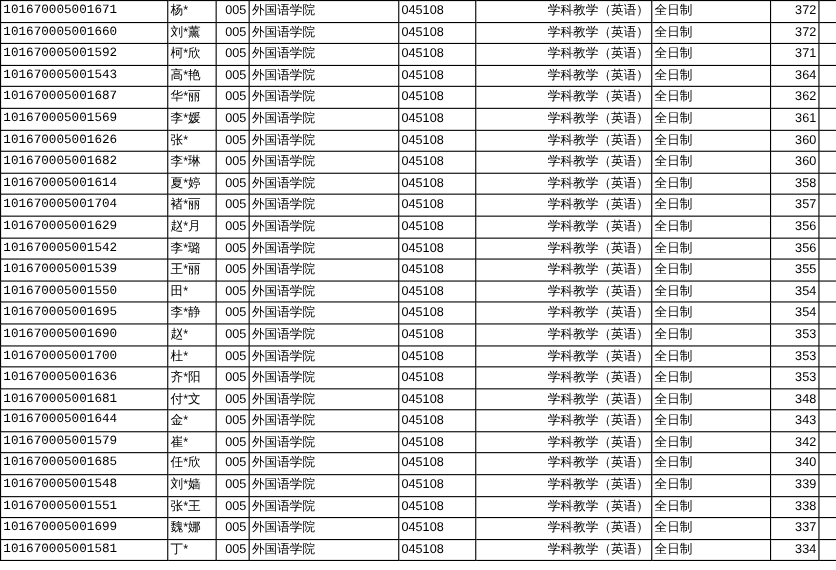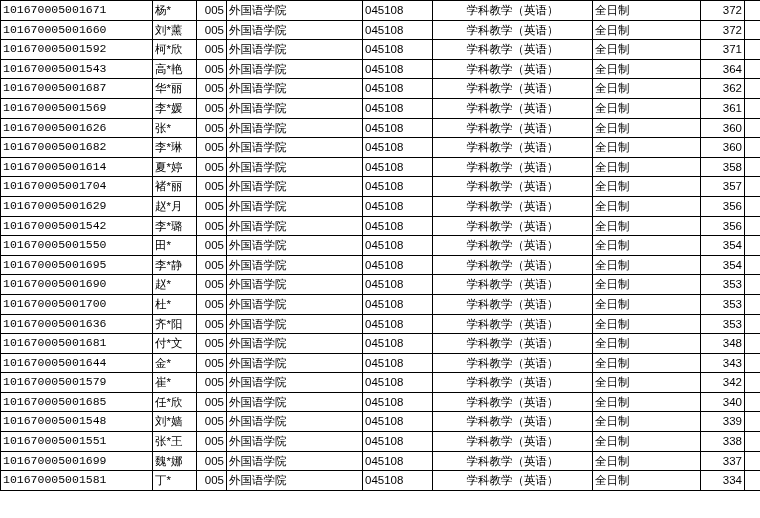--- a/index.html
+++ b/index.html
@@ -27,21 +27,21 @@
     line-height: 18.6px;
     white-space: nowrap;
     overflow: hidden;
     vertical-align: middle;
   }
 
   .cell-id    { letter-spacing: 0px; font-family: Liberation Mono, monospace; }
   .cell-code  { text-align: right; margin-top: 36px; }
   .cell-name  { text-align: left; }
   .cell-major { text-align: left; margin-top: 36px; }
-  .cell-prog  { text-align: center; }
+  .cell-prog  { text-align: right; }
   .cell-type  { text-align: left; margin-left: 28px; }
   .cell-score { text-align: right; }
 </style>
 </head>
 <body>
 
 <table class="grid">
   <colgroup>
       <col style="width: 152px;">
       <col style="width: 44px;">
@@ -180,20 +180,31 @@
         <td class="cell-name">李*璐</td>
         <td class="cell-code">005</td>
         <td class="cell-name">外国语学院</td>
         <td class="cell-major">045108</td>
         <td class="cell-prog">学科教学（英语）</td>
         <td class="cell-type">全日制</td>
         <td class="cell-score">356</td>
         <td class="cell-blank"></td>
       </tr>
       <tr>
+        <td class="cell-id">101670005001539</td>
+        <td class="cell-name">王*丽</td>
+        <td class="cell-code">005</td>
+        <td class="cell-name">外国语学院</td>
+        <td class="cell-major">045108</td>
+        <td class="cell-prog">学科教学（英语）</td>
+        <td class="cell-type">全日制</td>
+        <td class="cell-score">355</td>
+        <td class="cell-blank"></td>
+      </tr>
+      <tr>
         <td class="cell-id">101670005001550</td>
         <td class="cell-name">田*</td>
         <td class="cell-code">005</td>
         <td class="cell-name">外国语学院</td>
         <td class="cell-major">045108</td>
         <td class="cell-prog">学科教学（英语）</td>
         <td class="cell-type">全日制</td>
         <td class="cell-score">354</td>
         <td class="cell-blank"></td>
       </tr>

